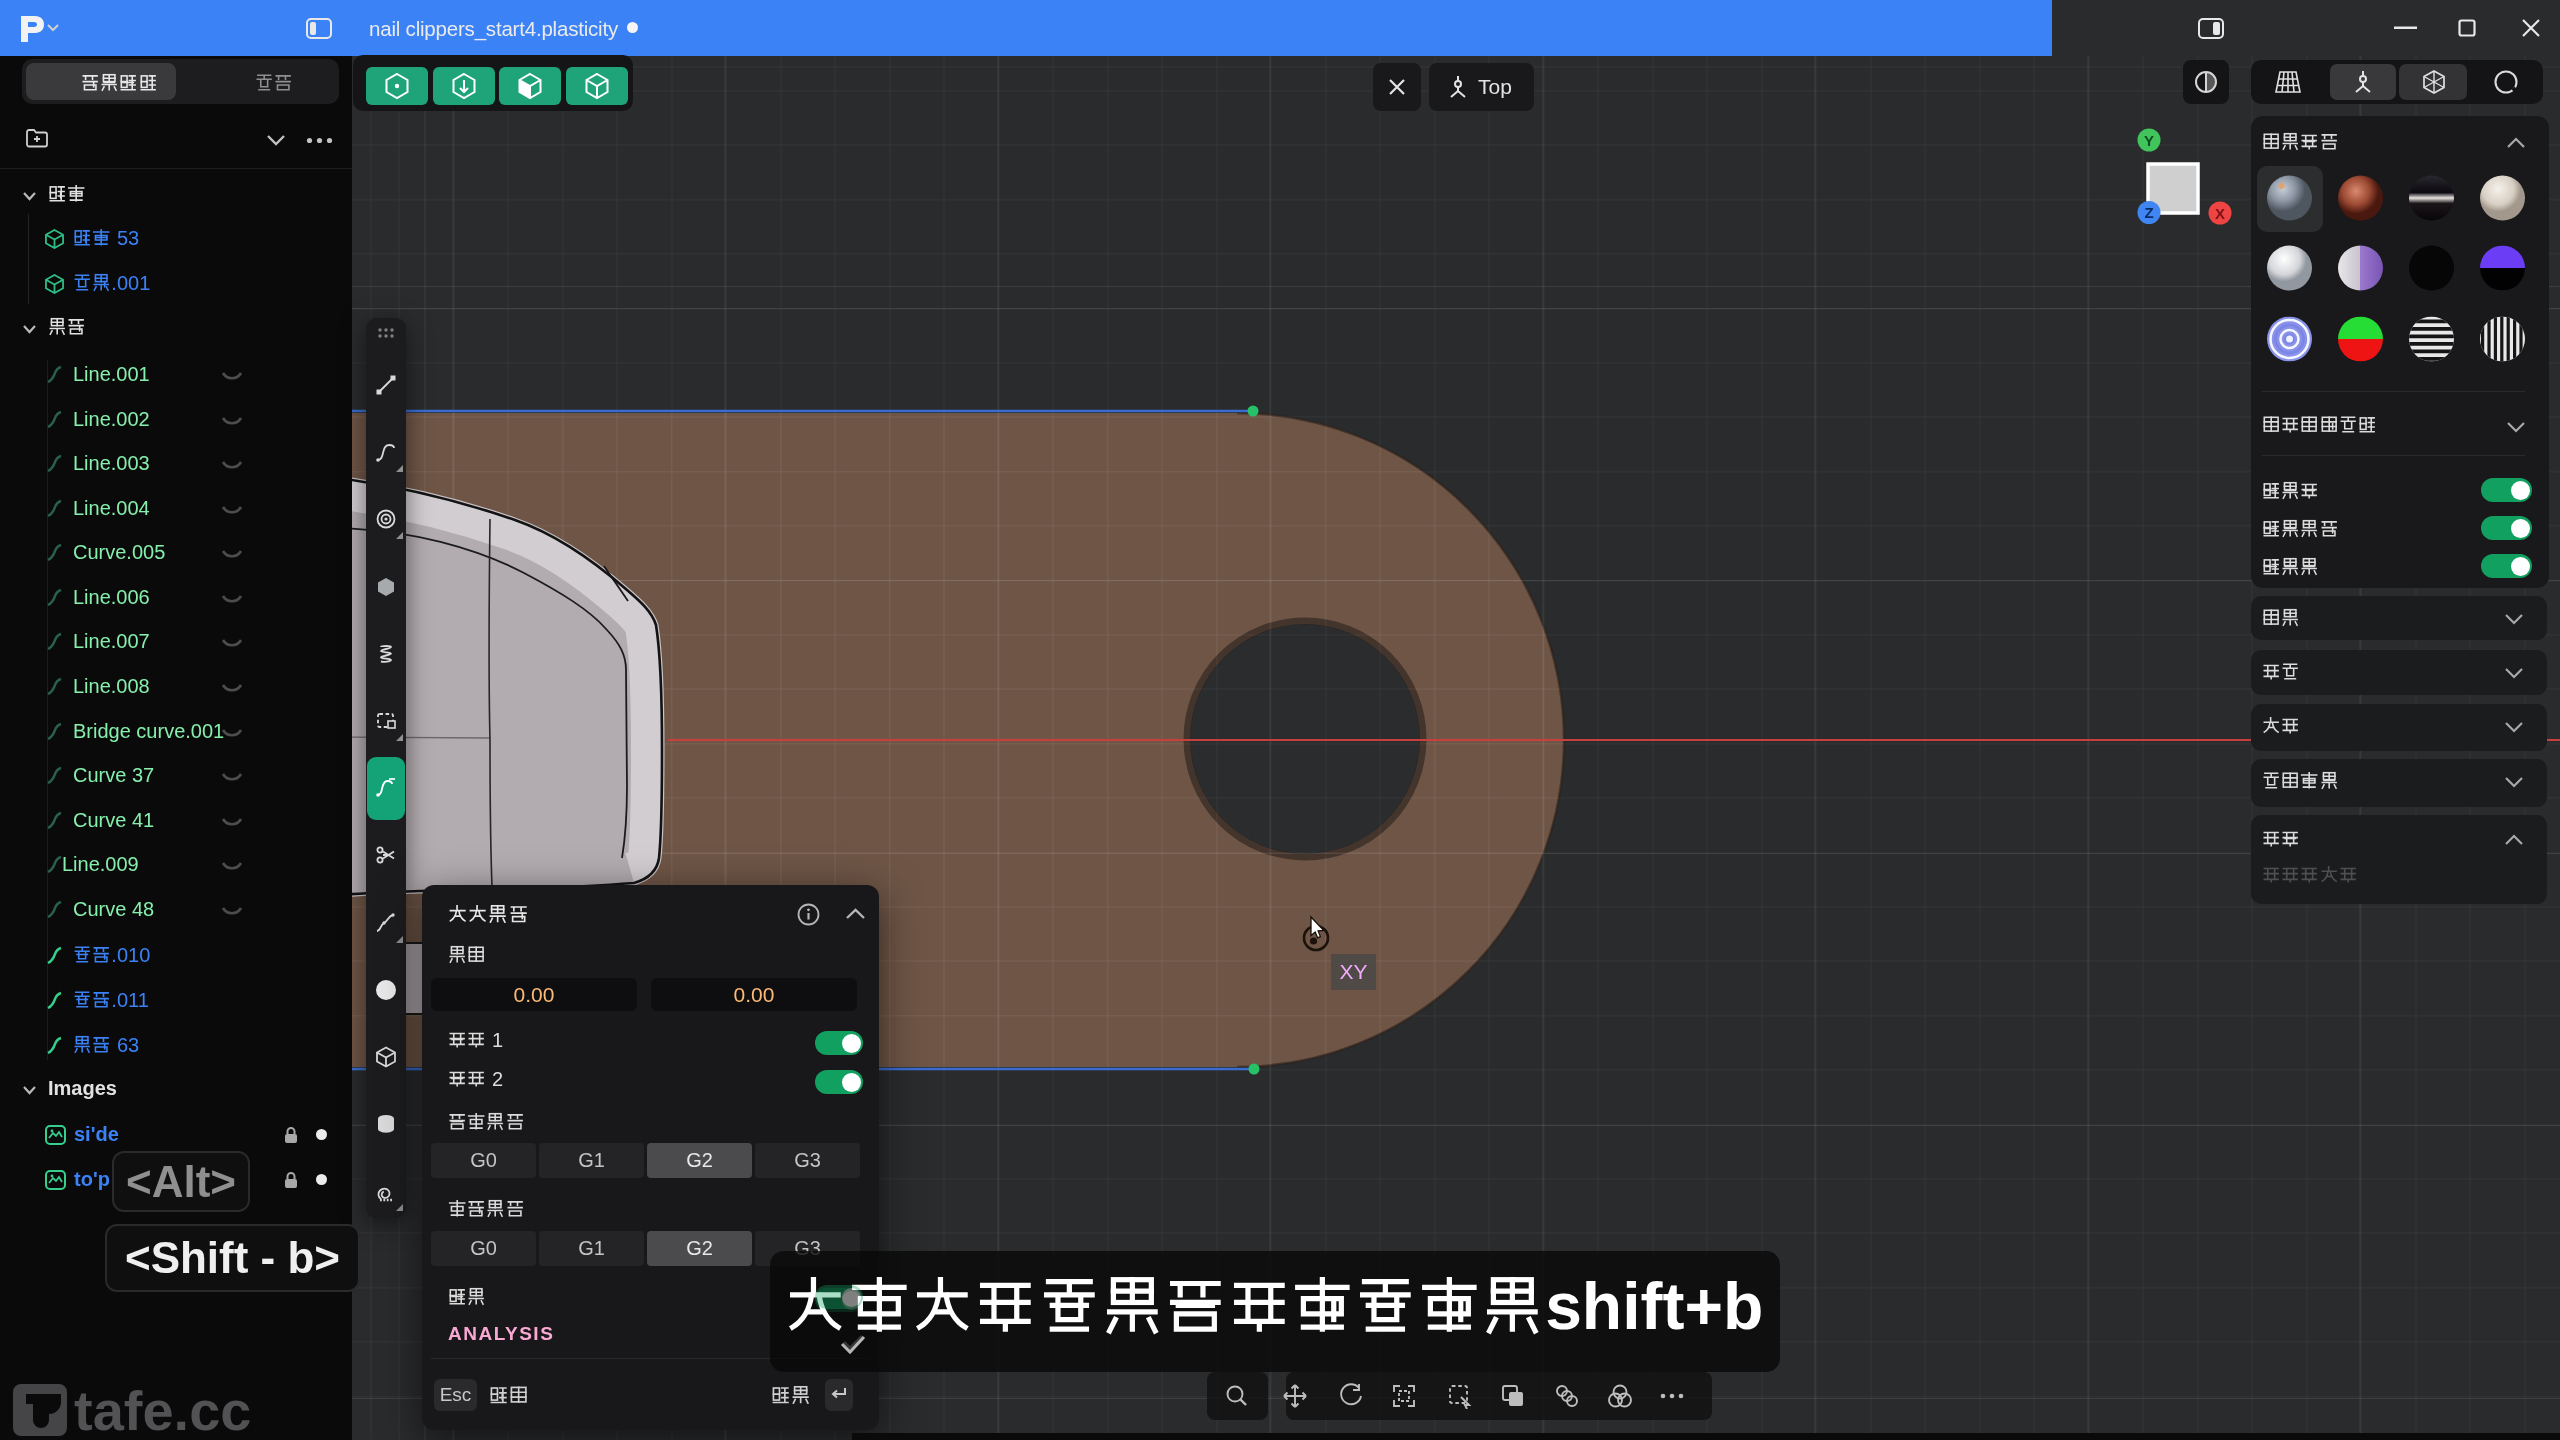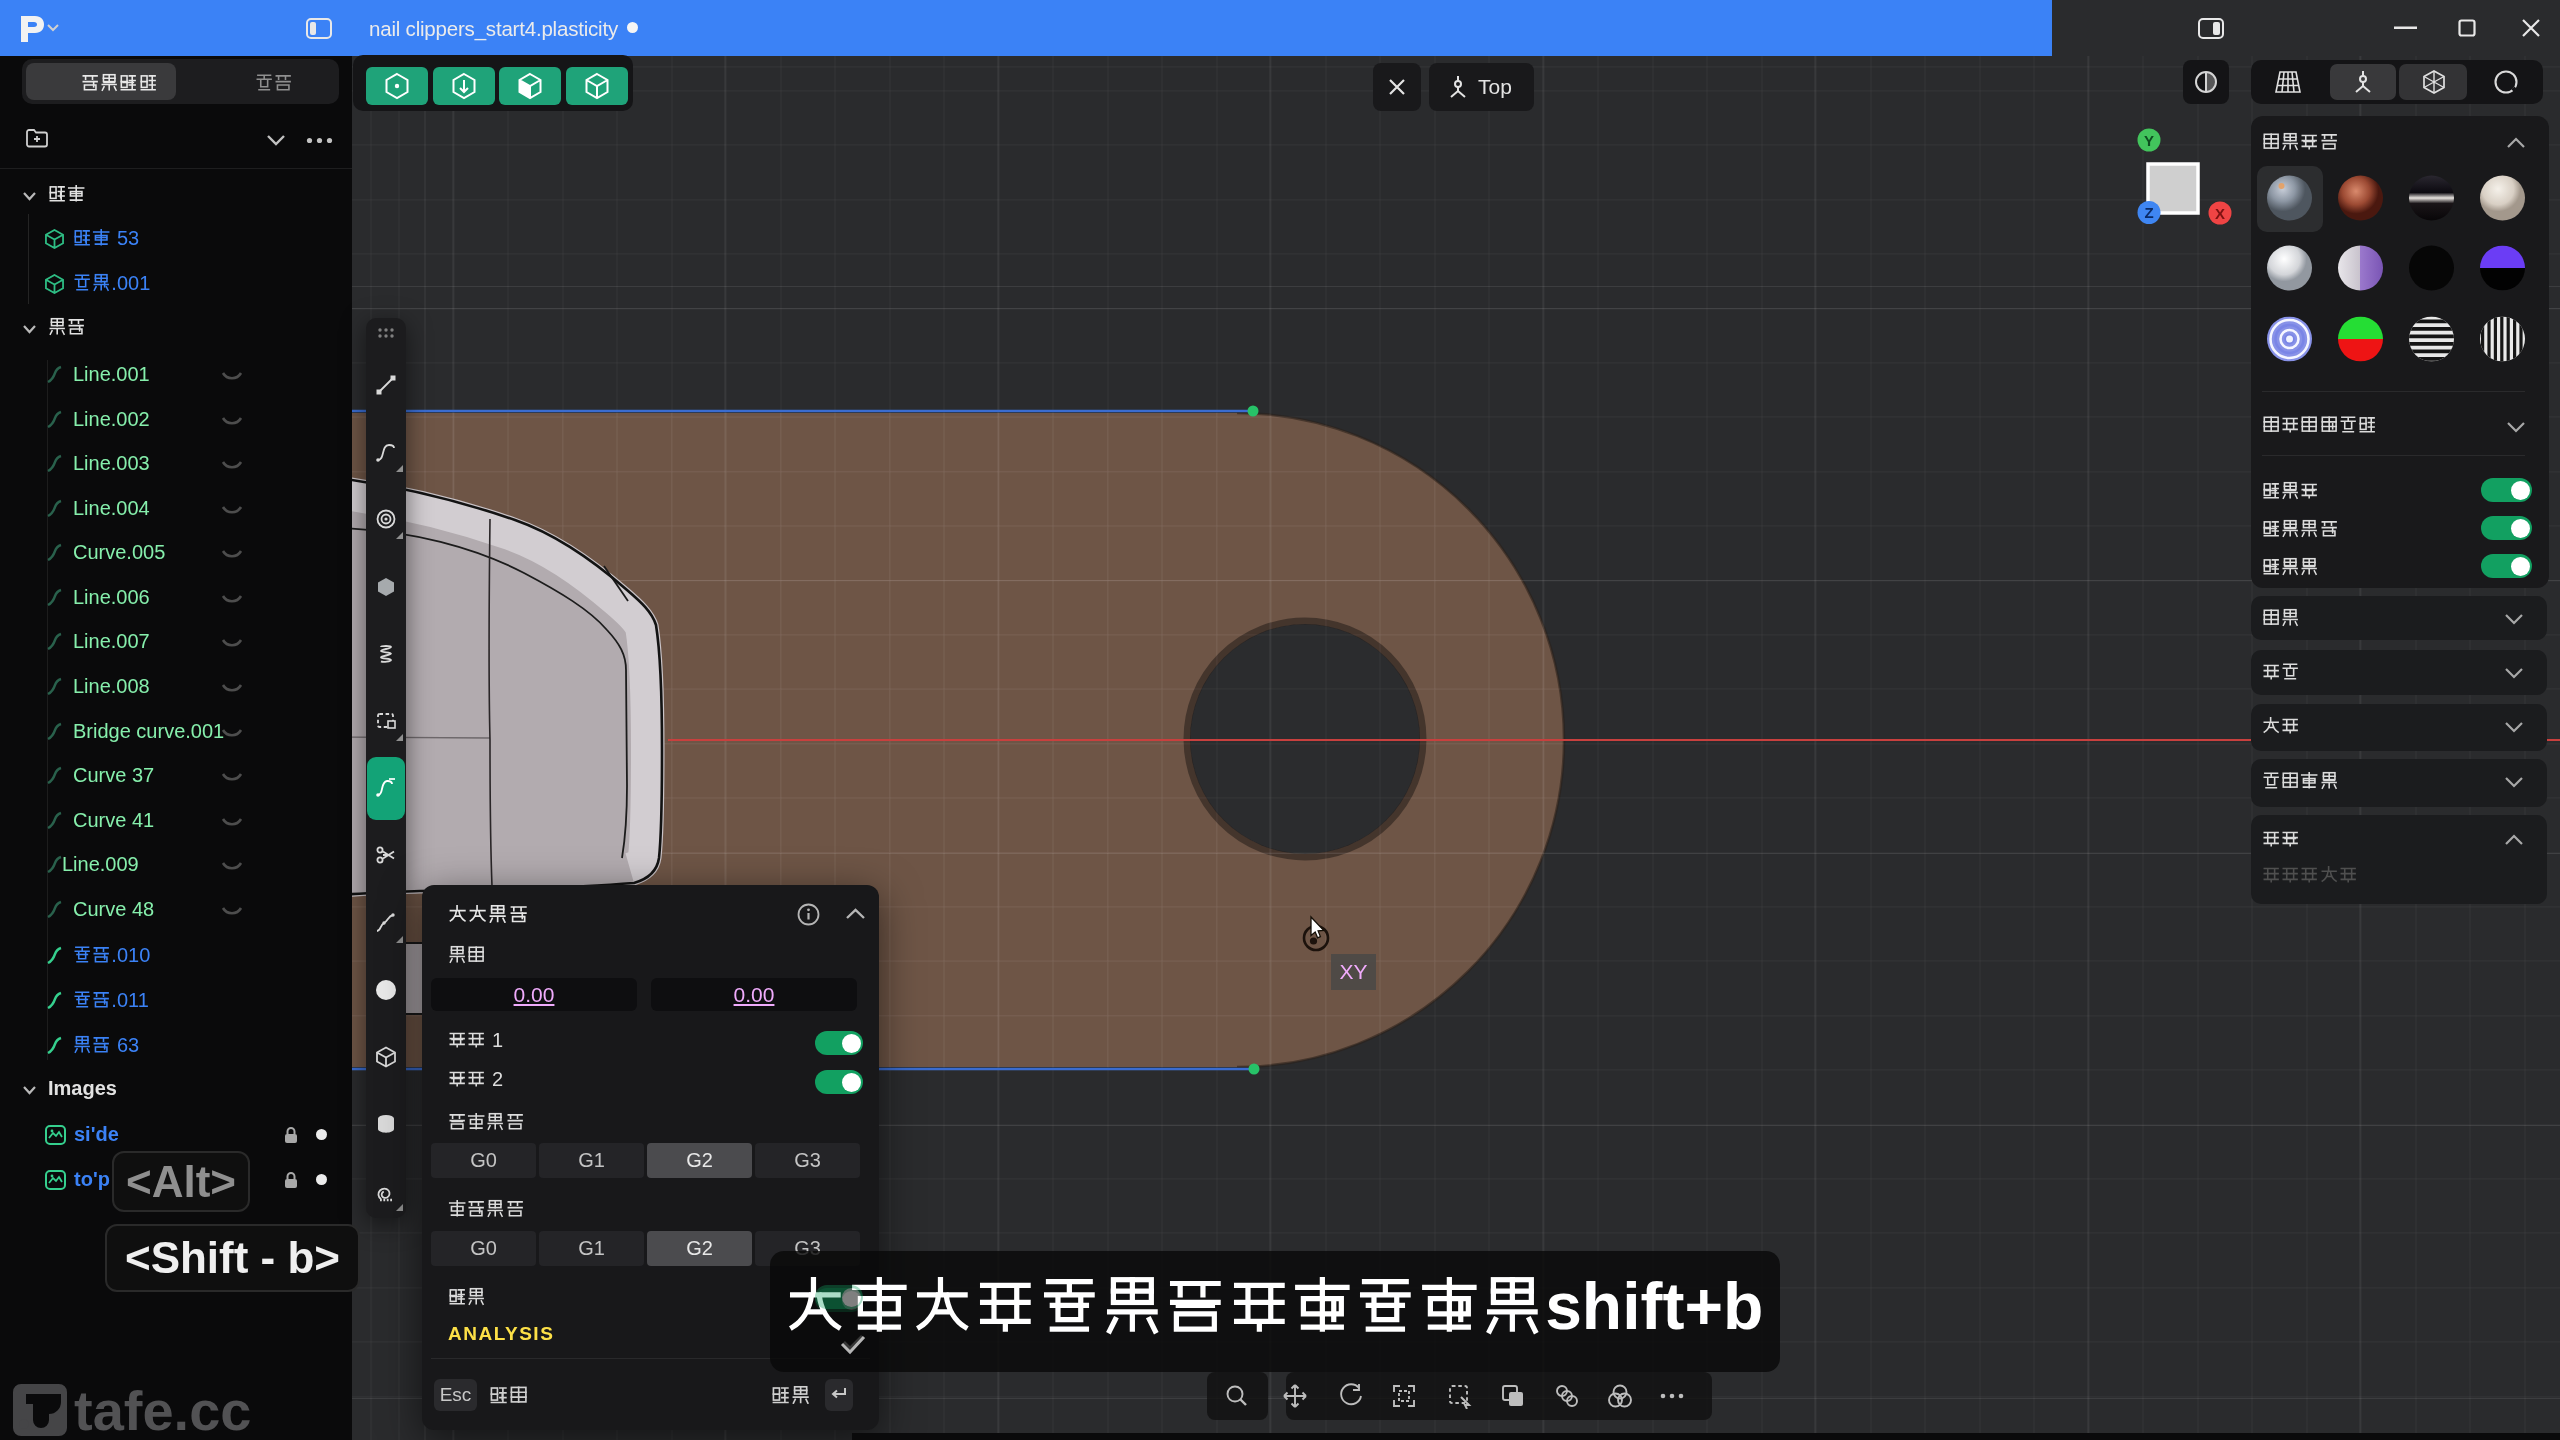--- a/index.html
+++ b/index.html
@@ -25,21 +25,21 @@
   #tabs { position:absolute; left:22px; top:3px; width:317px; height:45px; background:#1d1d1f; border-radius:10px; }
   #tabsel { position:absolute; left:4px; top:4px; width:150px; height:37px; background:#3a3a3c; border-radius:8px; }
   .tree { position:absolute; font-size:20px; color:#3b82f6; white-space:nowrap; }
   .dim { color:#86efac; }
   .hdr { color:#e2e2e2; font-weight:bold; }
   
   #dialog { position:absolute; left:422px; top:885px; width:457px; height:545px;
     background:#18181a; border-radius:12px; box-shadow:0 10px 40px rgba(0,0,0,.55); }
   .dlbl { position:absolute; color:#dcdcdc; font-size:20px; white-space:nowrap; }
   .fld { position:absolute; width:206px; height:33px; background:#0e0e10; border-radius:6px;
-    color:#f0abfc; font-size:21px; text-align:center; line-height:33px;text-decoration:underline; }
+    color:#fdba74; font-size:21px; text-align:center; line-height:33px; }
   .gbtn { position:absolute; width:105px; height:35px; background:#242427; border-radius:4px;
     color:#c4c4c4; font-size:20px; text-align:center; line-height:35px; }
   .gsel { background:#4b4b4e; color:#e8e8e8; }
   .kbd { position:absolute; background:#2a2a2d; border-radius:6px; color:#c8c8c8;
     font-size:19px; text-align:center; }
   
   .tog { position:absolute; width:48px; height:24px; border-radius:12px; background:#12a061; }
   .tog:after { content:""; position:absolute; right:2.5px; top:2.5px; width:19px; height:19px;
     border-radius:50%; background:#fff; }
   
@@ -1002,21 +1002,21 @@
           <path d="M8,30h20M36,10h20M36,26h20M36,42h20M46,10v48M8,58h48"></path>
           <path d="M14,33h36"></path>
         </g>
       </svg><svg style="display:inline-block;vertical-align:-0.09em;margin:0 0.035em 0 0.005em" width="18.400000000000002" height="18.400000000000002" viewBox="0 0 64 64">
         <g fill="none" stroke="currentColor" stroke-width="5.5" stroke-linecap="square">
           <rect x="12" y="6" width="40" height="24"></rect>
           <path d="M12,18h40M32,6v24M8,40h48M14,48l-6,12M50,48l6,12M32,40v18"></path>
         </g>
       </svg></div>
   <div class="tog" style="left:393px;top:403px"></div>
-  <div class="dlbl" style="left:26px;top:438px;font-size:19px;color:#fde047;font-weight:bold;letter-spacing:1.5px">ANALYSIS</div>
+  <div class="dlbl" style="left:26px;top:438px;font-size:19px;color:#f9a8d4;font-weight:bold;letter-spacing:1.5px">ANALYSIS</div>
   <svg class="abs" style="left:420px;top:448px" width="22" height="18">
       <path d="M2,9 L8,15 L20,3" fill="none" stroke="#e8e8e8" stroke-width="2.6"></path>
     </svg>
   <div class="abs" style="left:9px;top:473px;width:439px;height:1px;background:#29292b"></div>
   <div class="kbd" style="left:12px;top:494px;width:43px;height:32px;line-height:32px">Esc</div>
   <div class="dlbl c" style="left:67px;top:498px;color:#d0d0d0;font-size:21px"><svg style="display:inline-block;vertical-align:-0.09em;margin:0 0.035em 0 0.005em" width="19.32" height="19.32" viewBox="0 0 64 64">
         <g fill="none" stroke="currentColor" stroke-width="5.5" stroke-linecap="square">
           <rect x="8" y="10" width="20" height="40"></rect>
           <path d="M8,30h20M36,10h20M36,26h20M36,42h20M46,10v48M8,58h48"></path>
           <path d="M44,30v18"></path>

